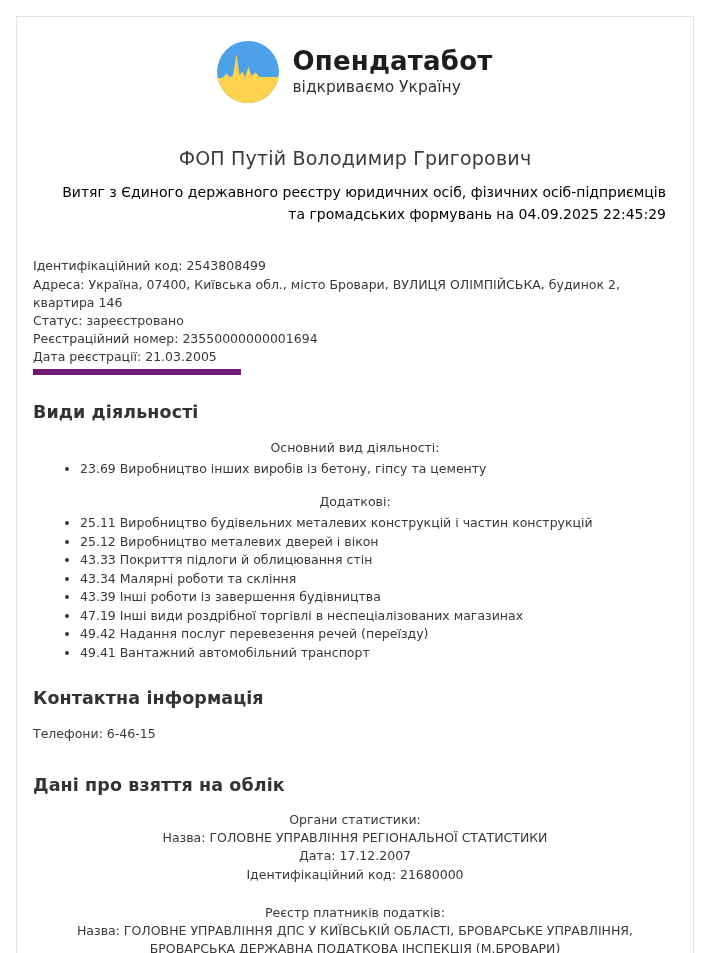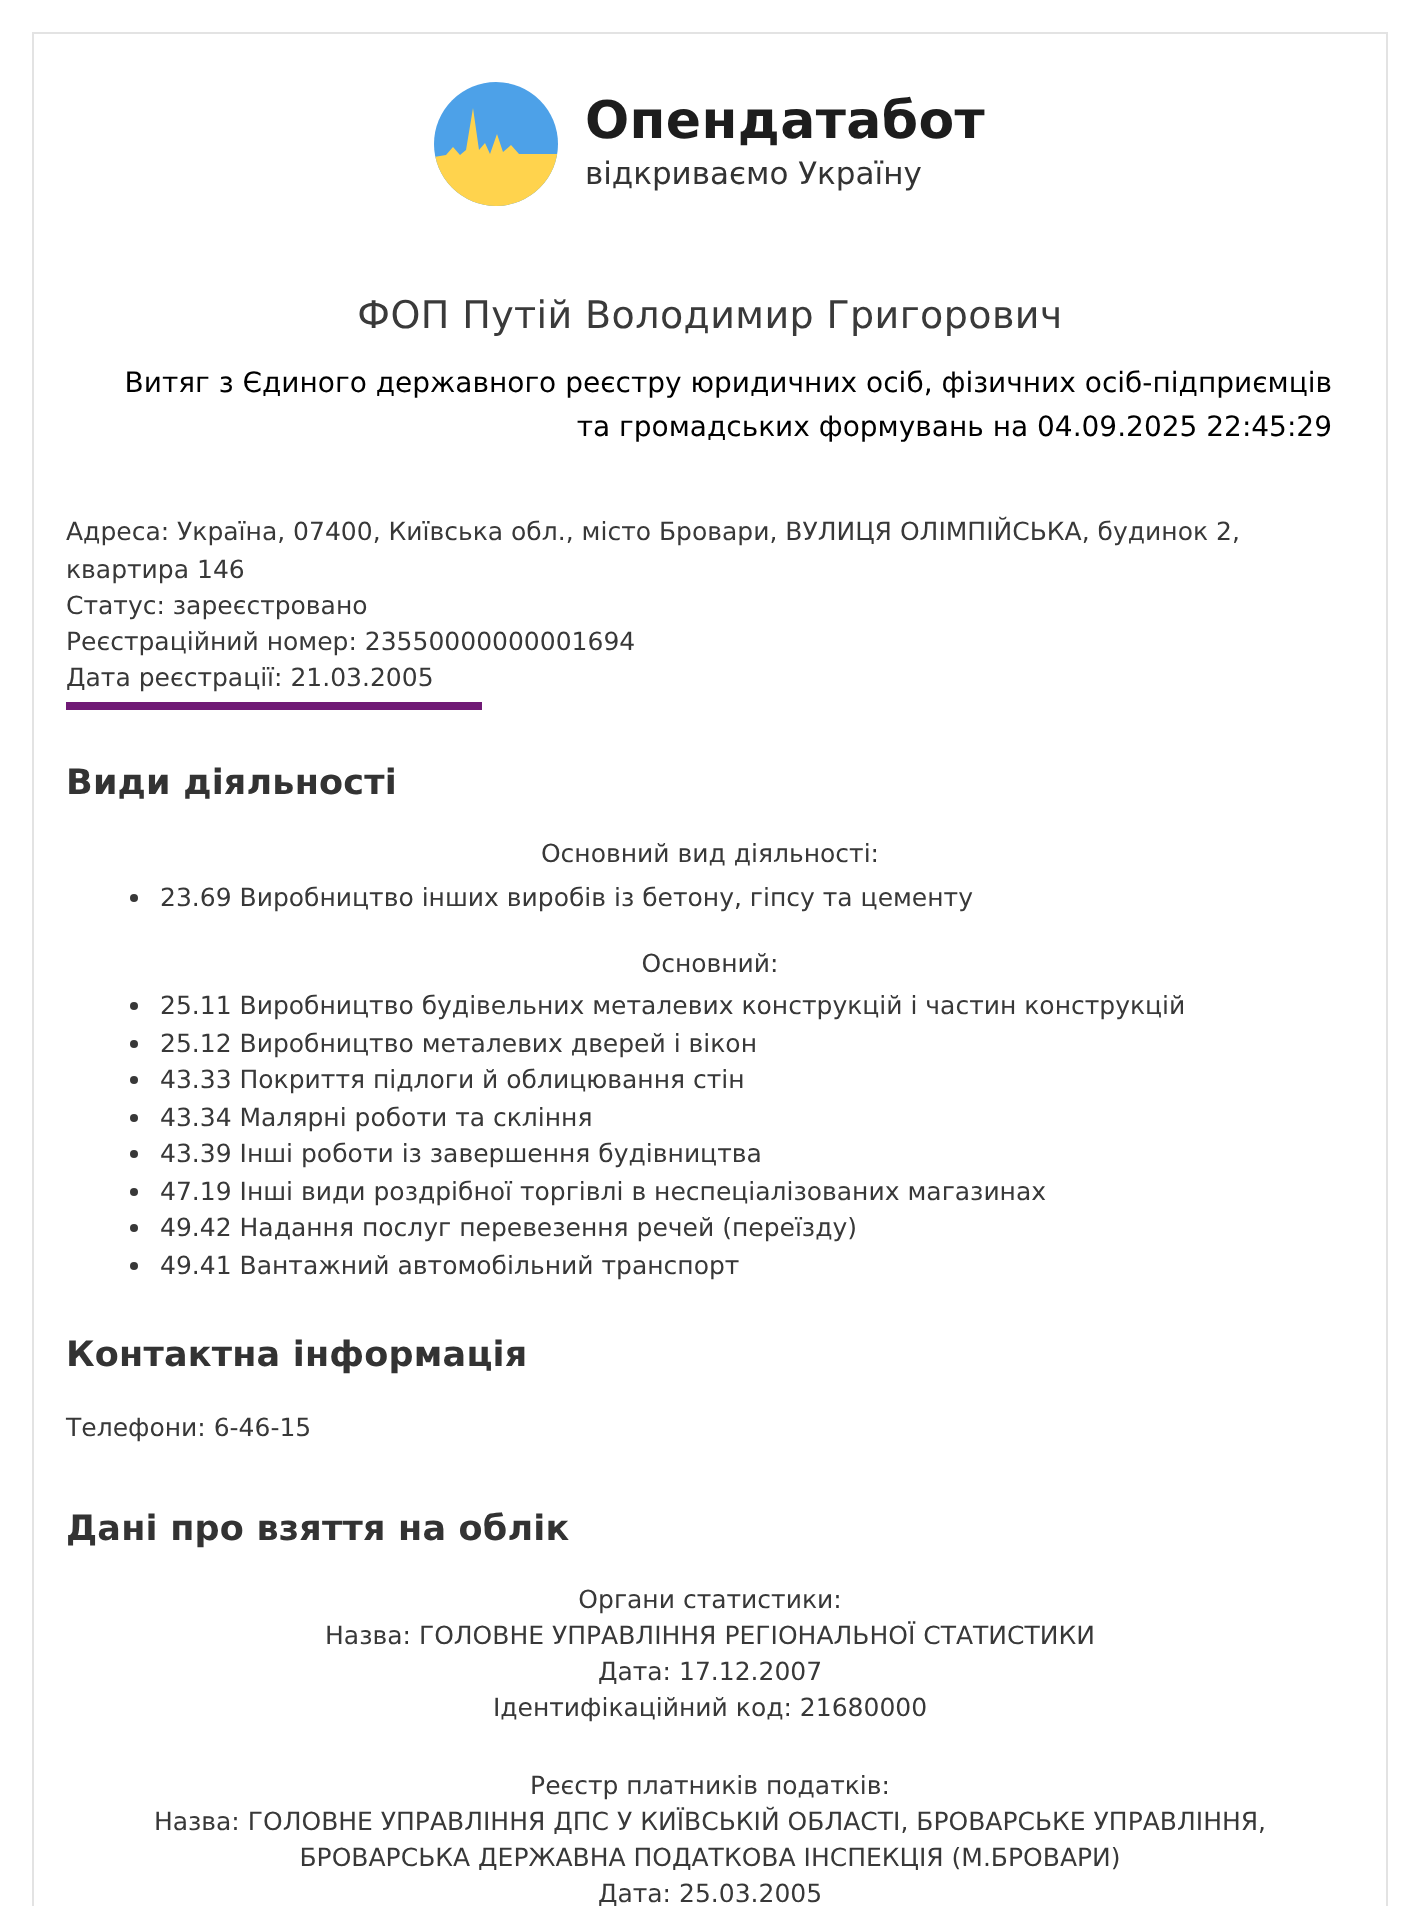--- a/index.html
+++ b/index.html
@@ -58,21 +58,21 @@
     margin: 0 auto 32px;
   }
 
   
   .doc { font-size: 12.5px; line-height: 1.45; }
   .doc p { margin: 0; }
   .details { margin-bottom: 4px; }
 
   .underline-red {
     display: inline-block;
-    border-bottom: 4px solid #701a75;
+    border-bottom: 6px solid #701a75;
     padding: 0 24px 3px 0;
     text-align: right;
   }
 
   h2.section {
     font-size: 17.5px;
     font-weight: 700;
     color: #333333;
     margin: 25px 0 13px;
     letter-spacing: 0.1px;
@@ -117,36 +117,37 @@
       <span class="tagline">відкриваємо Україну</span>
     </div>
   </div>
 
   <h1 class="title">ФОП Путій Володимир Григорович</h1>
   <p class="subtitle">Витяг з Єдиного державного реєстру юридичних осіб, фізичних осіб-підприємців та громадських формувань на 04.09.2025 22:45:29</p>
 
   <div class="doc">
 
     <div class="details">
+      <p>Ідентифікаційний код: 2543808499</p>
       <p>Адреса: Україна, 07400, Київська обл., місто Бровари, ВУЛИЦЯ ОЛІМПІЙСЬКА, будинок 2, квартира 146</p>
       <p>Статус: зареєстровано</p>
       <p>Реєстраційний номер: 23550000000001694</p>
       <p>
         <span class="underline-red">Дата реєстрації: 21.03.2005</span>
       </p>
     </div>
 
     <h2 class="section">Види діяльності</h2>
 
     <p class="label-line">Основний вид діяльності:</p>
     <ul class="act-list">
       <li>23.69 Виробництво інших виробів із бетону, гіпсу та цементу</li>
     </ul>
 
-    <p class="label-line">Основний:</p>
+    <p class="label-line">Додаткові:</p>
     <ul class="act-list">
       <li>25.11 Виробництво будівельних металевих конструкцій і частин конструкцій</li>
       <li>25.12 Виробництво металевих дверей і вікон</li>
       <li>43.33 Покриття підлоги й облицювання стін</li>
       <li>43.34 Малярні роботи та скління</li>
       <li>43.39 Інші роботи із завершення будівництва</li>
       <li>47.19 Інші види роздрібної торгівлі в неспеціалізованих магазинах</li>
       <li>49.42 Надання послуг перевезення речей (переїзду)</li>
       <li>49.41 Вантажний автомобільний транспорт</li>
     </ul>

